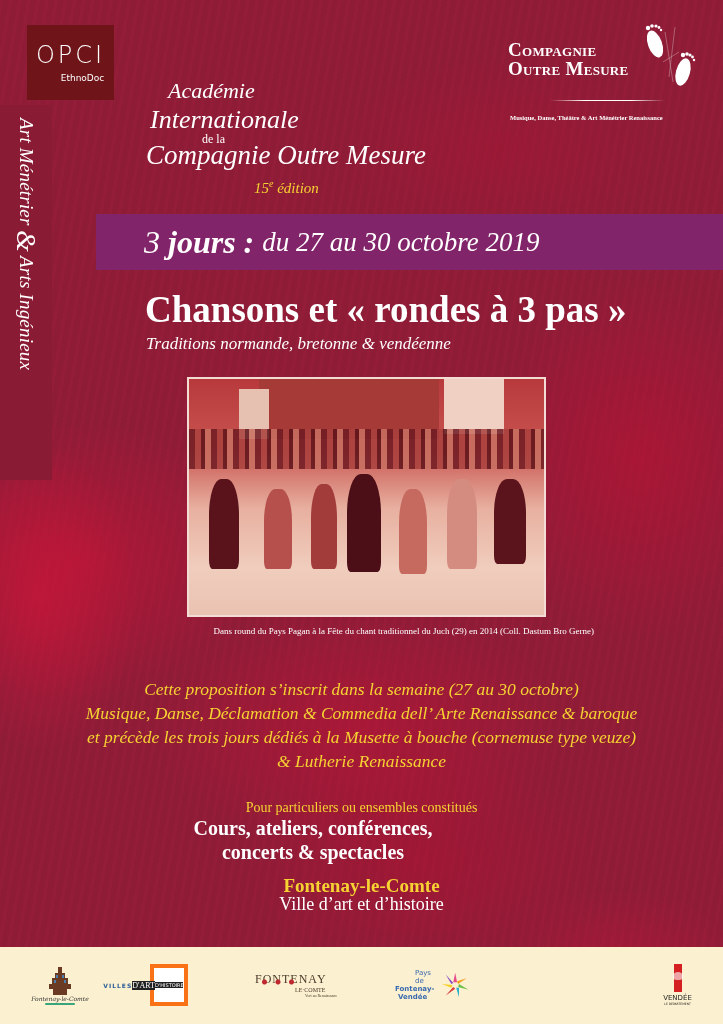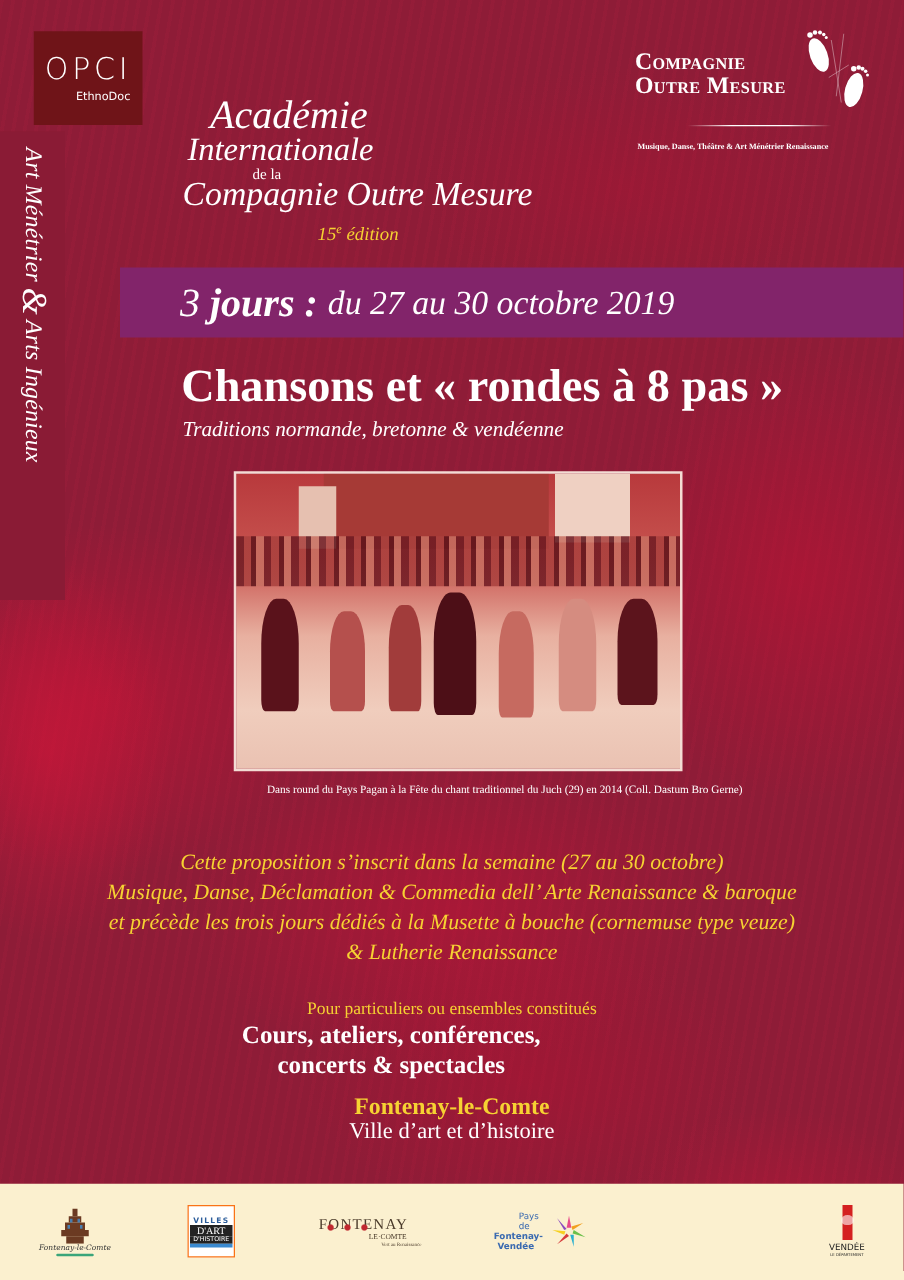--- a/index.html
+++ b/index.html
@@ -71,21 +71,21 @@
     position: absolute; left: 10px; top: 92px; width: 200px;
     font-size: 6.5px; font-weight: bold; color: #fff; white-space: nowrap;
   }
   .compagnie-logo .feet {
     position: absolute; left: 135px; top: 0px; width: 70px; height: 70px;
   }
 
   .academie {
     position: absolute; left: 140px; top: 74px; width: 340px; color: #fff; font-style: italic;
   }
-  .academie .l1 { position: absolute; left: 28px; top: 0; font-size: 32px; line-height: 34px; }
+  .academie .l1 { position: absolute; left: 28px; top: 0; font-size: 22px; line-height: 34px; }
   .academie .l2 { position: absolute; left: 10px; top: 32px; font-size: 26px; line-height: 28px; }
   .academie .l3 { position: absolute; left: 62px; top: 58px; font-size: 12px; font-style: normal; }
   .academie .l4 { position: absolute; left: 6px; top: 66px; font-size: 27px; line-height: 30px; white-space: nowrap; }
   .academie .edition { position: absolute; left: 114px; top: 104px; font-size: 15px; color: #f6d232; white-space: nowrap; }
   .academie .edition sup { font-size: 10px; }
 
   .date-band {
     position: absolute; left: 96px; top: 214px; width: 627px; height: 56px;
     background: #82246a;
     display: flex; align-items: center; padding-left: 48px;
@@ -206,21 +206,21 @@
     <div class="l3">de la</div>
     <div class="l4">Compagnie Outre Mesure</div>
     <div class="edition"><span>15</span><sup>e</sup><span> édition</span></div>
   </div>
 
   <div class="date-band">
     <span class="strong"><span>3</span><b> jours :</b></span>
     <span class="rest">du 27 au 30 octobre 2019</span>
   </div>
 
-  <div class="headline">Chansons et « rondes à 8 pas »</div>
+  <div class="headline">Chansons et « rondes à 3 pas »</div>
   <div class="subheadline">Traditions normande, bretonne &amp; vendéenne</div>
 
   <div class="photo-frame">
     <div class="wall"></div>
     <div class="win1"></div>
     <div class="win2"></div>
     <div class="crowd"></div>
     <div class="dancer" style="left:20px;top:100px;width:30px;height:90px;background:#5a121b;"></div>
     <div class="dancer" style="left:75px;top:110px;width:28px;height:80px;background:#b5504d;"></div>
     <div class="dancer" style="left:122px;top:105px;width:26px;height:85px;background:#a13c3b;"></div>
@@ -263,21 +263,21 @@
           <rect x="15" y="10" width="2" height="3"></rect>
           <rect x="7" y="15" width="2" height="3"></rect>
           <rect x="17" y="15" width="2" height="3"></rect>
         </g>
     </svg>
     <span class="sponsor-text" style="font-family:'DejaVu Serif',serif;font-style:italic;font-size:6px;color:#333;">Fontenay-le-Comte</span>
     <div style="width:30px;height:2px;background:#3aa57a;margin-top:1px;border-radius:2px;"></div>
   </div>
 
   <div class="logo" style="left:150px;width:38px;">
-    <div style="width:38px;height:42px;background:#fff;border:1px solid #f97316;display:flex;flex-direction:column;align-items:center;justify-content:center;padding:1px;">
+    <div style="width:38px;height:42px;background:#fff;border:4px solid #f97316;display:flex;flex-direction:row;align-items:center;justify-content:flex-end;padding:1px;">
       <span class="sponsor-text" style="font-size:6px;color:#2c5d9a;font-weight:bold;letter-spacing:1px;">VILLES</span>
       <span class="sponsor-text" style="font-size:8px;color:#fff;background:#222;width:100%;text-align:center;font-family:'Liberation Serif',serif;">D'ART</span>
       <span class="sponsor-text" style="font-size:5px;color:#fff;background:#222;width:100%;text-align:center;">D'HISTOIRE</span>
       <div style="width:100%;height:3px;background:#3a8ad0;"></div>
     </div>
   </div>
 
   <div class="logo" style="left:255px;width:85px;flex-direction:column;align-items:flex-start;">
     <span style="font-family:'Liberation Serif',serif;font-size:12px;color:#4a3a2a;letter-spacing:1px;">FONTENAY</span>
     <span style="font-family:'Liberation Serif',serif;font-size:6px;color:#4a3a2a;margin-left:40px;">LE·COMTE</span>

